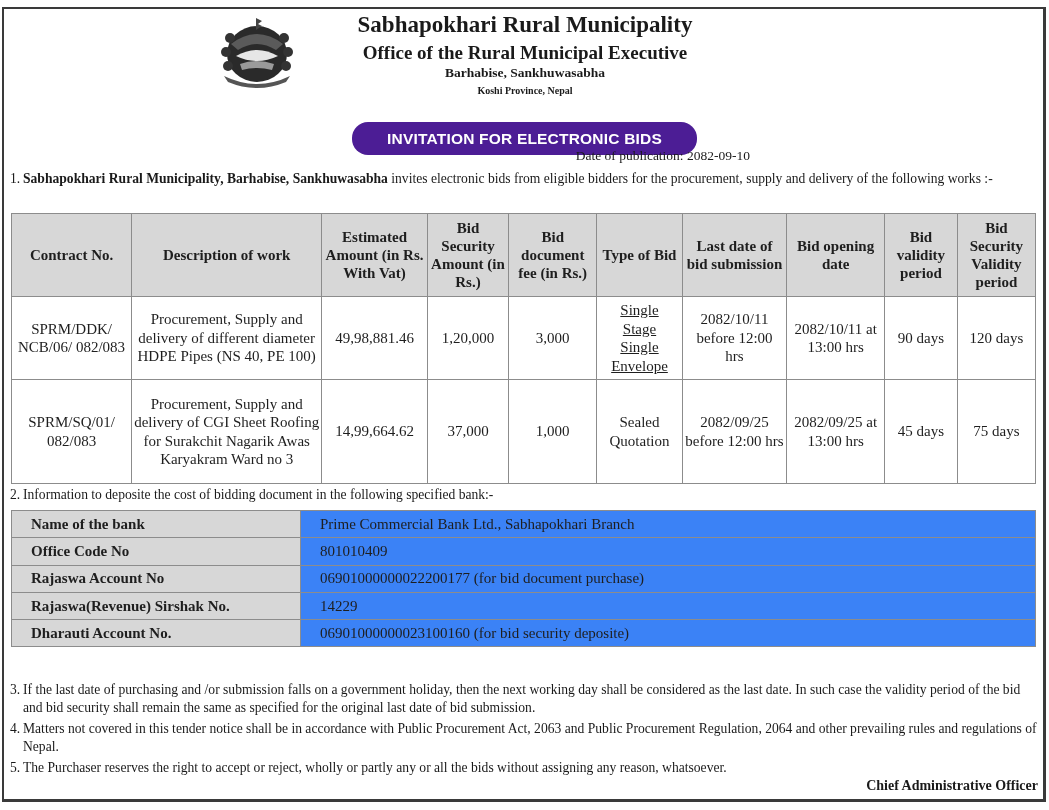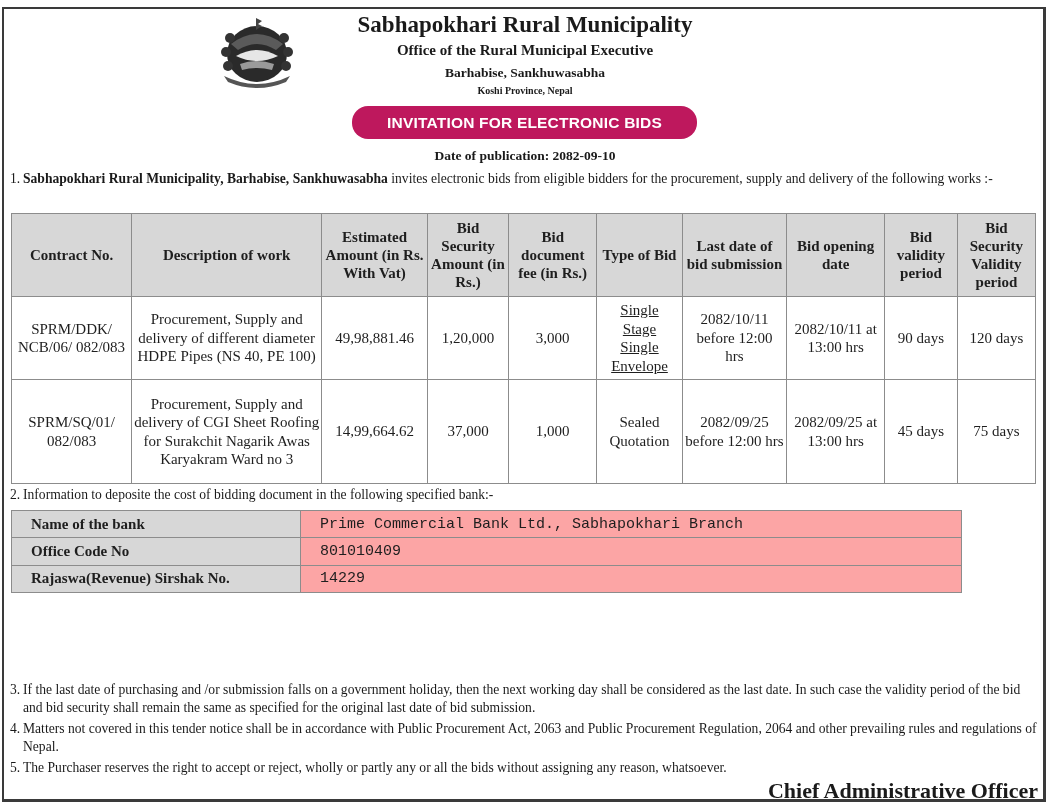--- a/index.html
+++ b/index.html
@@ -8,53 +8,53 @@
 
   .frame {
     position: absolute; left: 2px; top: 7px; width: 1044px; height: 795px;
     border: 2px solid #3a3a3a; border-right-width: 3px; border-bottom-width: 3px;
   }
 
   
   .emblem { position: absolute; left: 216px; top: 14px; width: 82px; height: 76px; }
   .hdr { position: absolute; left: 300px; width: 450px; text-align: center; font-weight: bold; font-family: "Liberation Serif", serif; }
   .hdr-title { top: 12px; font-size: 23px; }
-  .hdr-sub { top: 42px; font-size: 15px; }
+  .hdr-sub { top: 42px; font-size: 19px; }
   .hdr-addr1 { top: 65px; font-size: 13.5px; }
   .hdr-addr2 { top: 85px; font-size: 10px; }
 
   .banner {
-    position: absolute; left: 352px; top: 106px; width: 345px; height: 33px;
-    background: #be185d; border-radius: 16px; color: #fff;
+    position: absolute; left: 352px; top: 122px; width: 345px; height: 33px;
+    background: #4c1d95; border-radius: 16px; color: #fff;
     font-family: "Liberation Sans", sans-serif; font-weight: bold; font-size: 15.5px;
     display: flex; align-items: center; justify-content: center; letter-spacing: 0.2px;
   }
-  .pubdate { position: absolute; left: 300px; width: 450px; top: 148px; text-align: center; font-weight: bold; font-size: 13.5px; font-family: "Liberation Serif", serif; }
+  .pubdate { position: absolute; left: 300px; width: 450px; top: 148px; text-align: right; font-weight: normal; font-size: 13.5px; font-family: "Liberation Serif", serif; }
 
   .para { position: absolute; left: 10px; width: 1030px; font-family: "Liberation Serif", serif; font-size: 13.6px; line-height: 18px; }
   .para .num { position: absolute; left: 0; top: 0; width: 20px; }
   .para .txt { margin-left: 13px; display: block; }
   .para b { font-weight: bold; }
 
   
   table { border-collapse: collapse; position: absolute; font-family: "Liberation Serif", serif; }
   .bid-table { left: 11px; top: 213px; width: 1025px; }
   .bid-table th, .bid-table td { border: 1.5px solid #8c8c8c; text-align: center; vertical-align: middle; padding: 0 2px; }
   .bid-table th { background: #d7d7d7; font-weight: bold; font-size: 15px; line-height: 18px; height: 83px; color: #1e1e1e; }
   .bid-table td { font-size: 15px; line-height: 18.5px; color: #1e1e1e; }
   .bid-table tr.r1 td { height: 83px; }
   .bid-table tr.r2 td { height: 104px; }
 
   
-  .bank-table { left: 11px; top: 510px; width: 951px; }
+  .bank-table { left: 11px; top: 510px; width: 1025px; }
   .bank-table td { border: 1.5px solid #8c8c8c; height: 27.3px; font-size: 15px; padding-left: 19px; color: #1e1e1e; }
   .bank-table td.lbl { background: #d7d7d7; font-weight: bold; width: 289px; }
-  .bank-table td.val { background: #fca5a5; font-family: Liberation Mono, monospace; }
+  .bank-table td.val { background: #3b82f6; }
 
-  .signoff { position: absolute; right: 11px; top: 778px; font-weight: bold; font-size: 22px; font-family: "Liberation Serif", serif; }
+  .signoff { position: absolute; right: 11px; top: 778px; font-weight: bold; font-size: 14px; font-family: "Liberation Serif", serif; }
 </style>
 </head>
 <body>
 
 <div class="frame"></div>
 
 <svg class="emblem" viewBox="0 0 82 76">
   <ellipse cx="41" cy="40" rx="30" ry="28" fill="#2a2a2a"></ellipse>
   <path d="M15 30 Q41 10 67 30 L60 36 Q41 24 22 36 Z" fill="#5a5a5a"></path>
   <path d="M20 42 Q41 30 62 42 Q41 52 20 42 Z" fill="#e6e6e6"></path>
@@ -146,22 +146,30 @@
   <tbody>
     <tr>
       <td class="lbl">Name of the bank</td>
       <td class="val">Prime Commercial Bank Ltd., Sabhapokhari Branch</td>
     </tr>
     <tr>
       <td class="lbl">Office Code No</td>
       <td class="val">801010409</td>
     </tr>
     <tr>
+      <td class="lbl">Rajaswa Account No</td>
+      <td class="val">06901000000022200177 (for bid document purchase)</td>
+    </tr>
+    <tr>
       <td class="lbl">Rajaswa(Revenue) Sirshak No.</td>
       <td class="val">14229</td>
+    </tr>
+    <tr>
+      <td class="lbl">Dharauti Account No.</td>
+      <td class="val">06901000000023100160 (for bid security deposite)</td>
     </tr>
   </tbody>
 </table>
 
 <div class="para" style="top:681px;">
   <span class="num">3.</span>
   <span class="txt">If the last date of purchasing and /or submission falls on a government holiday, then the next working day shall be considered as the last date. In such case the validity period of the bid and bid security shall remain the same as specified for the original last date of bid submission.</span>
 </div>
 <div class="para" style="top:720px;">
   <span class="num">4.</span>

